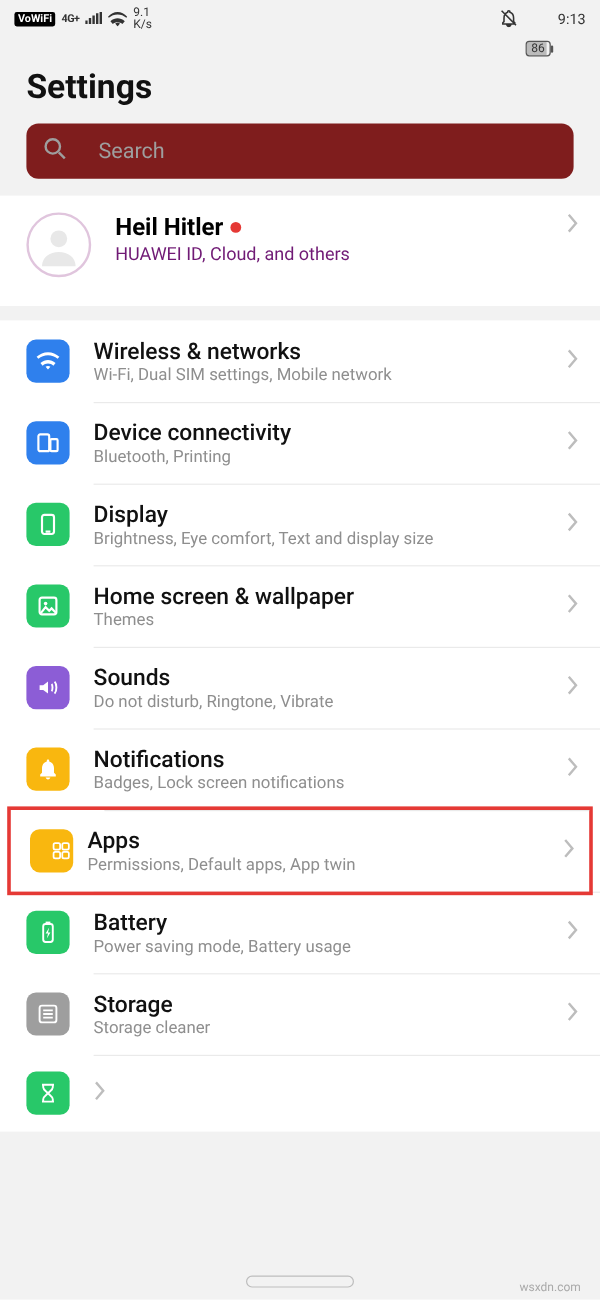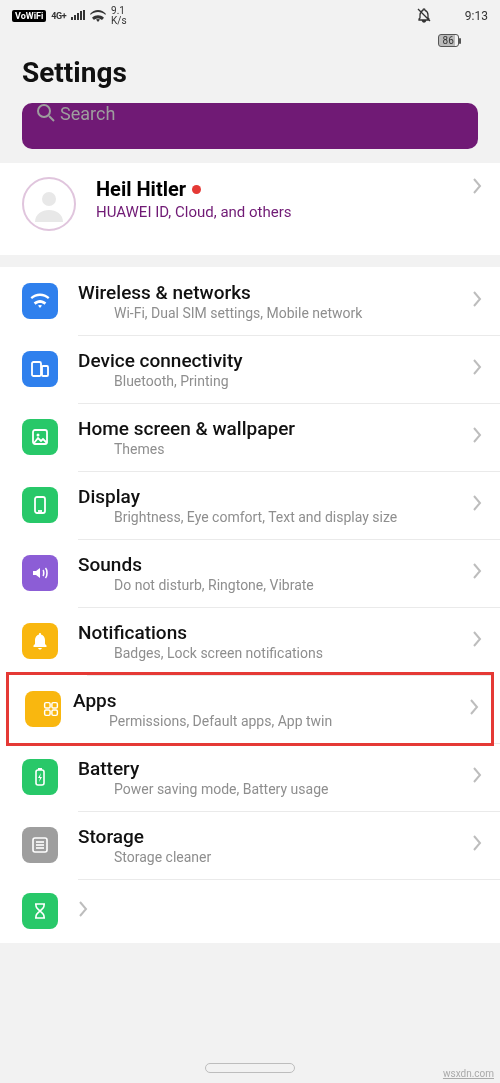--- a/index.html
+++ b/index.html
@@ -79,27 +79,27 @@
       font-size: 28px;
       font-weight: 700;
       padding: 24px 22px 14px 22px;
       color: #111;
     }
     
     .search-wrap {
       padding: 0 22px 14px 22px;
     }
     .search-box {
-      background: #701a75;
+      background: #7f1d1d;
       border-radius: 10px;
       height: 46px;
       display: flex;
-      align-items: flex-start;
+      align-items: center;
       padding: 0 14px;
-      gap: 4px;
+      gap: 26px;
       color: #9e9e9e;
       font-size: 18px;
     }
     
     .card {
       background: #fff;
     }
     .account-row {
       display: flex;
       padding: 14px 18px 24px 22px;
@@ -179,21 +179,20 @@
     }
     .row-title {
       font-size: 19px;
       font-weight: 500;
       color: #111;
     }
     .row-sub {
       font-size: 14px;
       color: #8e8e8e;
       margin-top: 1px;
-      margin-left: 36px;
     }
     .highlight {
       border: 3px solid #e53935;
       margin: -3px 6px -3px 6px;
       z-index: 5;
     }
     .highlight::before { left: 72px; }
     .highlight .row-icon, .highlight { padding-left: 16px; gap: 12px; }
     .highlight { padding-right: 12px; }
     
@@ -209,24 +208,23 @@
       left: 50%;
       transform: translateX(-50%);
       width: 90px;
       height: 10px;
       border: 1px solid #bdbdbd;
       border-radius: 10px;
     }
     .watermark {
       position: absolute;
       bottom: 4px;
-      right: 6px;
+      right: 16px;
       font-size: 10px;
       color: #aaa;
-      text-decoration: underline;
     }
   </style>
 </head>
 <body>
 
 <div class="status-bar">
   <div class="status-left">
     <span class="vowifi-badge">VoWiFi</span>
     <span class="signal-4g">4G+</span>
     <span>
@@ -323,44 +321,44 @@
         <div class="row-sub">Bluetooth, Printing</div>
       </div>
     <span class="chevron"><svg width="10" height="18" viewBox="0 0 10 18">
           <path d="M2 2l6 7-6 7" fill="none" stroke="#bdbdbd" stroke-width="2"></path>
         </svg></span>
   </div>
 
   <div class="row">
     <div class="row-icon ic-green">
       <svg width="22" height="22" viewBox="0 0 22 22">
+          <rect x="6" y="3" width="10" height="16" rx="2" fill="none" stroke="#fff" stroke-width="1.8"></rect>
+          <line x1="9" y1="17" x2="13" y2="17" stroke="#fff" stroke-width="1.8"></line>
+        </svg>
+    </div>
+    <div class="row-text">
+        <div class="row-title">Display</div>
+        <div class="row-sub">Brightness, Eye comfort, Text and display size</div>
+      </div>
+    <span class="chevron"><svg width="10" height="18" viewBox="0 0 10 18">
+          <path d="M2 2l6 7-6 7" fill="none" stroke="#bdbdbd" stroke-width="2"></path>
+        </svg></span>
+  </div>
+
+  <div class="row">
+    <div class="row-icon ic-green">
+      <svg width="22" height="22" viewBox="0 0 22 22">
           <rect x="4" y="4" width="14" height="14" rx="2" fill="none" stroke="#fff" stroke-width="1.8"></rect>
           <circle cx="9" cy="9" r="1.5" fill="#fff"></circle>
           <path d="M5 17l4-5 3 3 2-2 4 4" fill="none" stroke="#fff" stroke-width="1.8"></path>
         </svg>
     </div>
     <div class="row-text">
         <div class="row-title">Home screen &amp; wallpaper</div>
         <div class="row-sub">Themes</div>
-      </div>
-    <span class="chevron"><svg width="10" height="18" viewBox="0 0 10 18">
-          <path d="M2 2l6 7-6 7" fill="none" stroke="#bdbdbd" stroke-width="2"></path>
-        </svg></span>
-  </div>
-
-  <div class="row">
-    <div class="row-icon ic-green">
-      <svg width="22" height="22" viewBox="0 0 22 22">
-          <rect x="6" y="3" width="10" height="16" rx="2" fill="none" stroke="#fff" stroke-width="1.8"></rect>
-          <line x1="9" y1="17" x2="13" y2="17" stroke="#fff" stroke-width="1.8"></line>
-        </svg>
-    </div>
-    <div class="row-text">
-        <div class="row-title">Display</div>
-        <div class="row-sub">Brightness, Eye comfort, Text and display size</div>
       </div>
     <span class="chevron"><svg width="10" height="18" viewBox="0 0 10 18">
           <path d="M2 2l6 7-6 7" fill="none" stroke="#bdbdbd" stroke-width="2"></path>
         </svg></span>
   </div>
 
   <div class="row">
     <div class="row-icon ic-purple">
       <svg width="22" height="22" viewBox="0 0 22 22">
           <path d="M4 9v4h3l4 3V6L7 9z" fill="#fff"></path>

